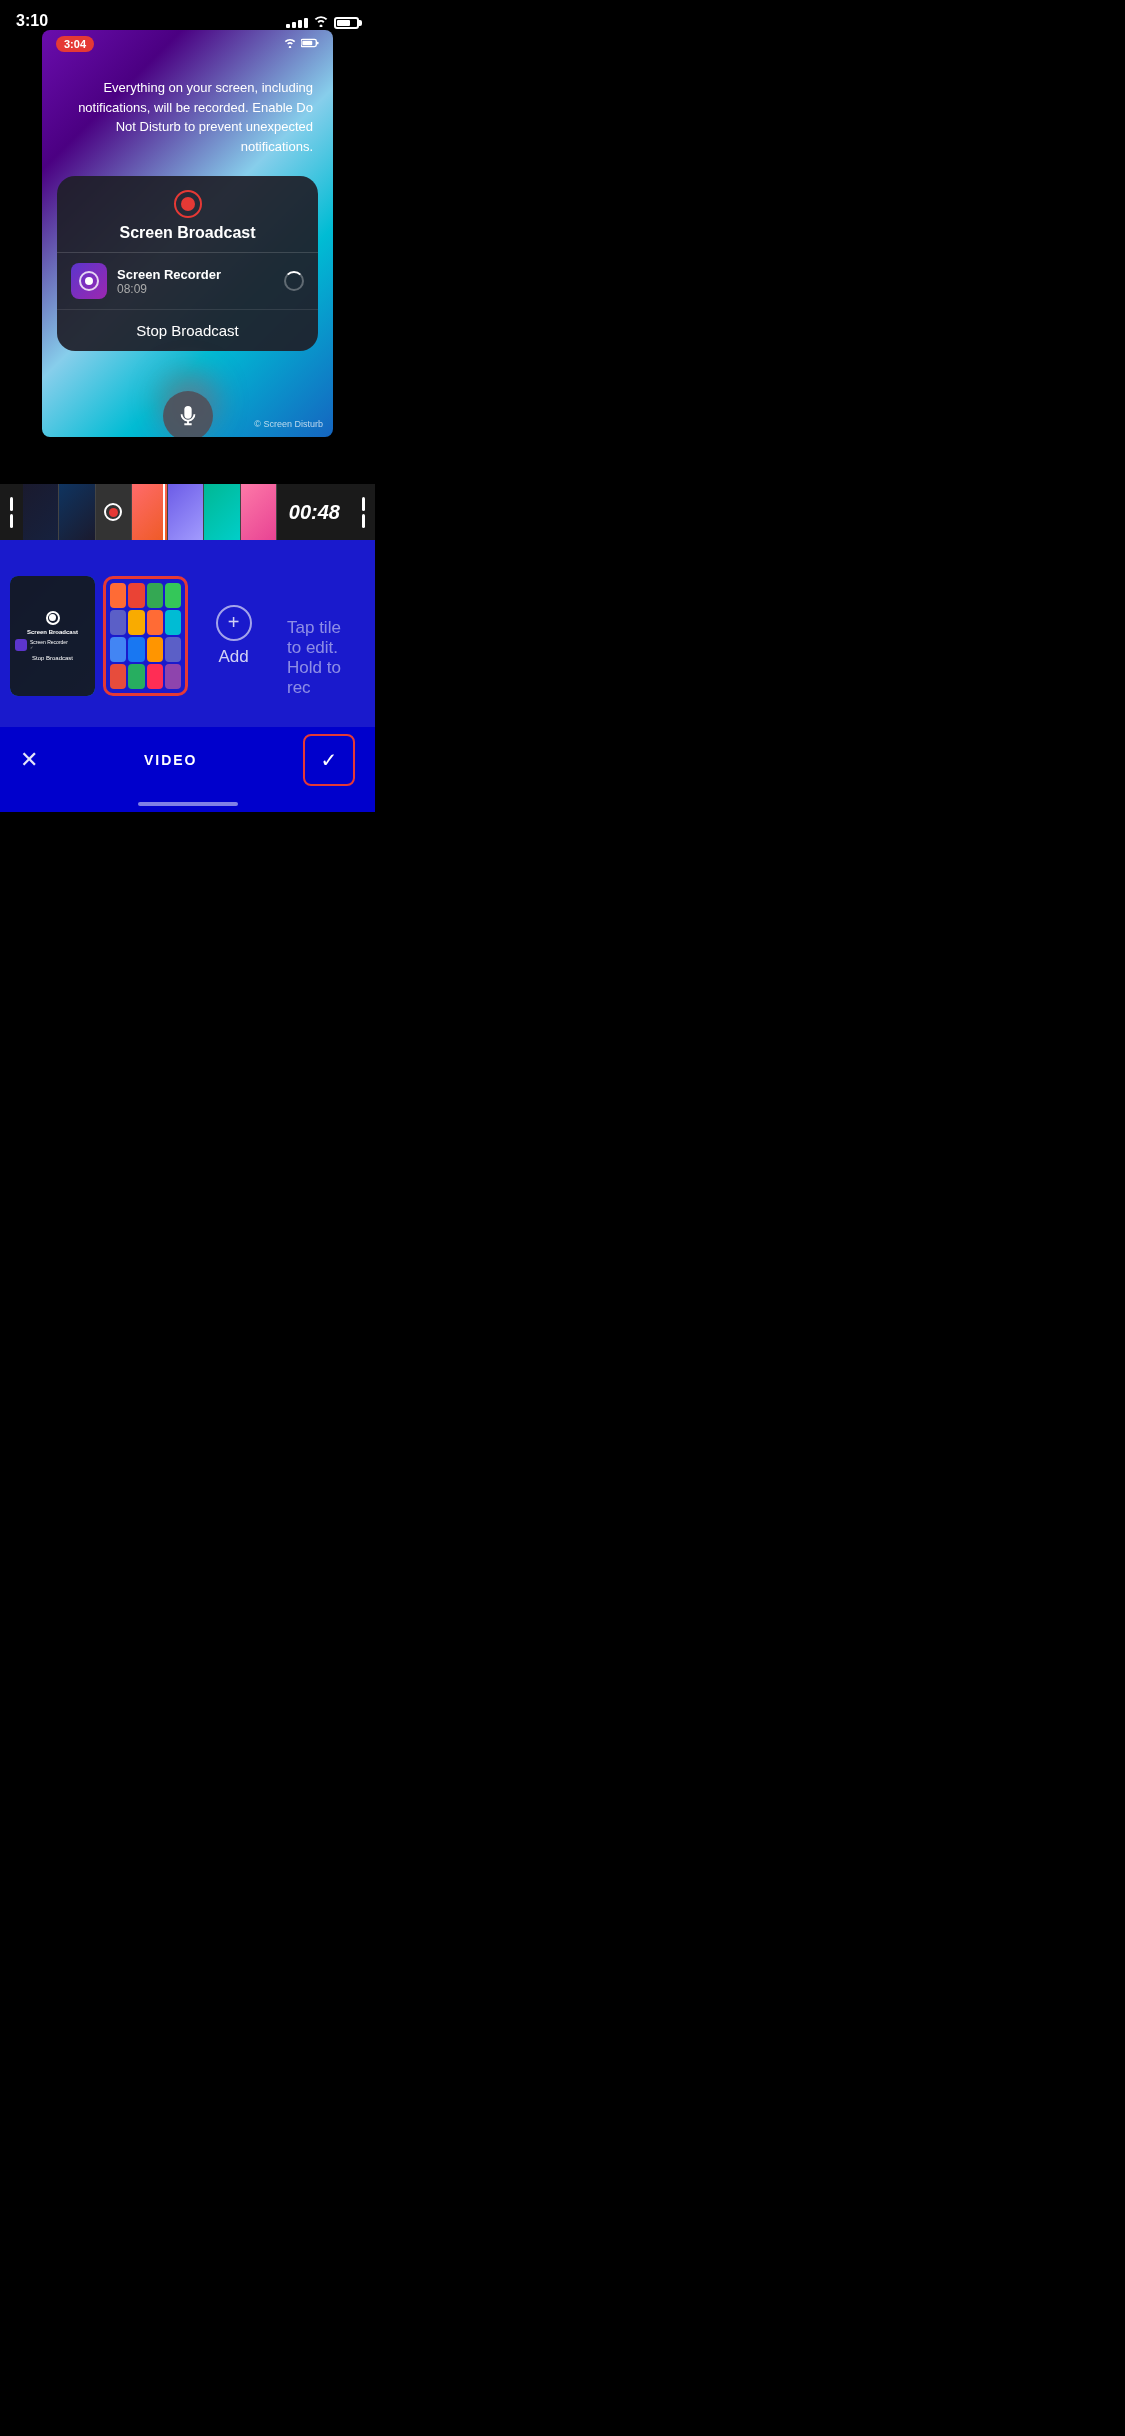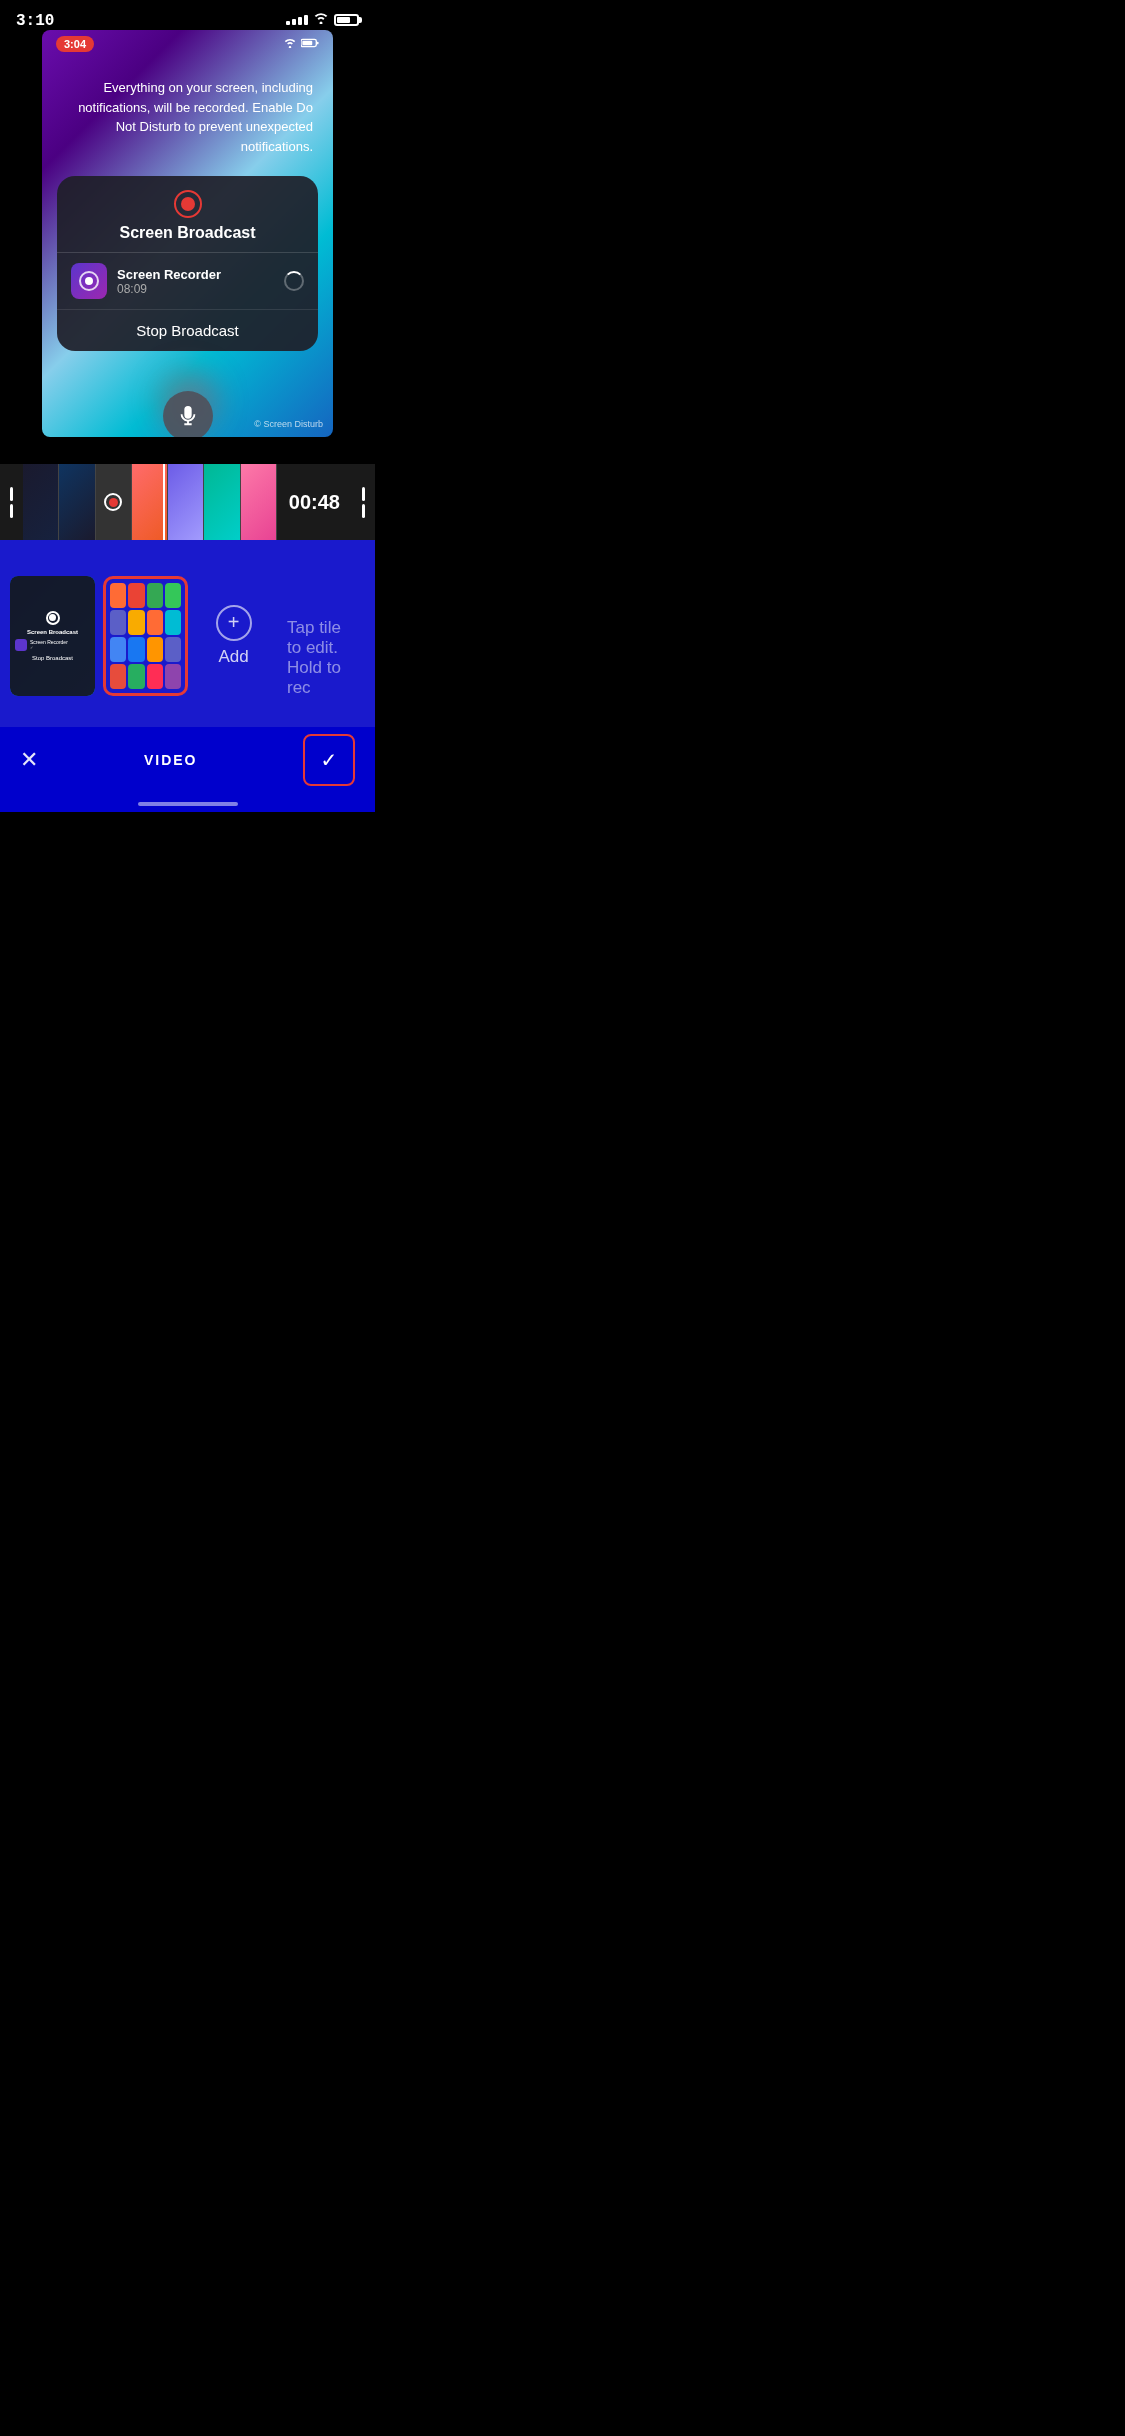--- a/index.html
+++ b/index.html
@@ -10,28 +10,27 @@
       background: #000;
       font-family: -apple-system, BlinkMacSystemFont, 'SF Pro Display', sans-serif;
       position: relative;
       overflow: hidden;
     }
 
     
     .status-bar {
       display: flex;
       justify-content: space-between;
-      align-items: flex-start;
+      align-items: flex-end;
       padding: 12px 16px 4px;
       color: #fff;
       font-size: 16px;
       font-weight: 600;
       position: relative;
       z-index: 100;
-      font-family: Liberation Mono, monospace;
     }
 
     .status-time {
       font-size: 16px;
       font-weight: 700;
     }
 
     .status-icons {
       display: flex;
       align-items: center;
@@ -223,25 +222,26 @@
       bottom: 8px; right: 10px;
       color: rgba(255,255,255,0.7);
       font-size: 9px;
     }
 
     
     .timeline-area {
       position: absolute;
       left: 0; right: 0;
       bottom: 272px;
-      height: 76px;
+      height: 56px;
       background: #1a1a1a;
       display: flex;
       align-items: center;
       overflow: hidden;
+      font-style: italic;
     }
 
     .timeline-pause-left {
       padding: 0 10px;
       display: flex; flex-direction: column; gap: 3px;
     }
 
     .tl-pause-bar {
       width: 3px; height: 14px; background: #fff; border-radius: 2px;
     }

